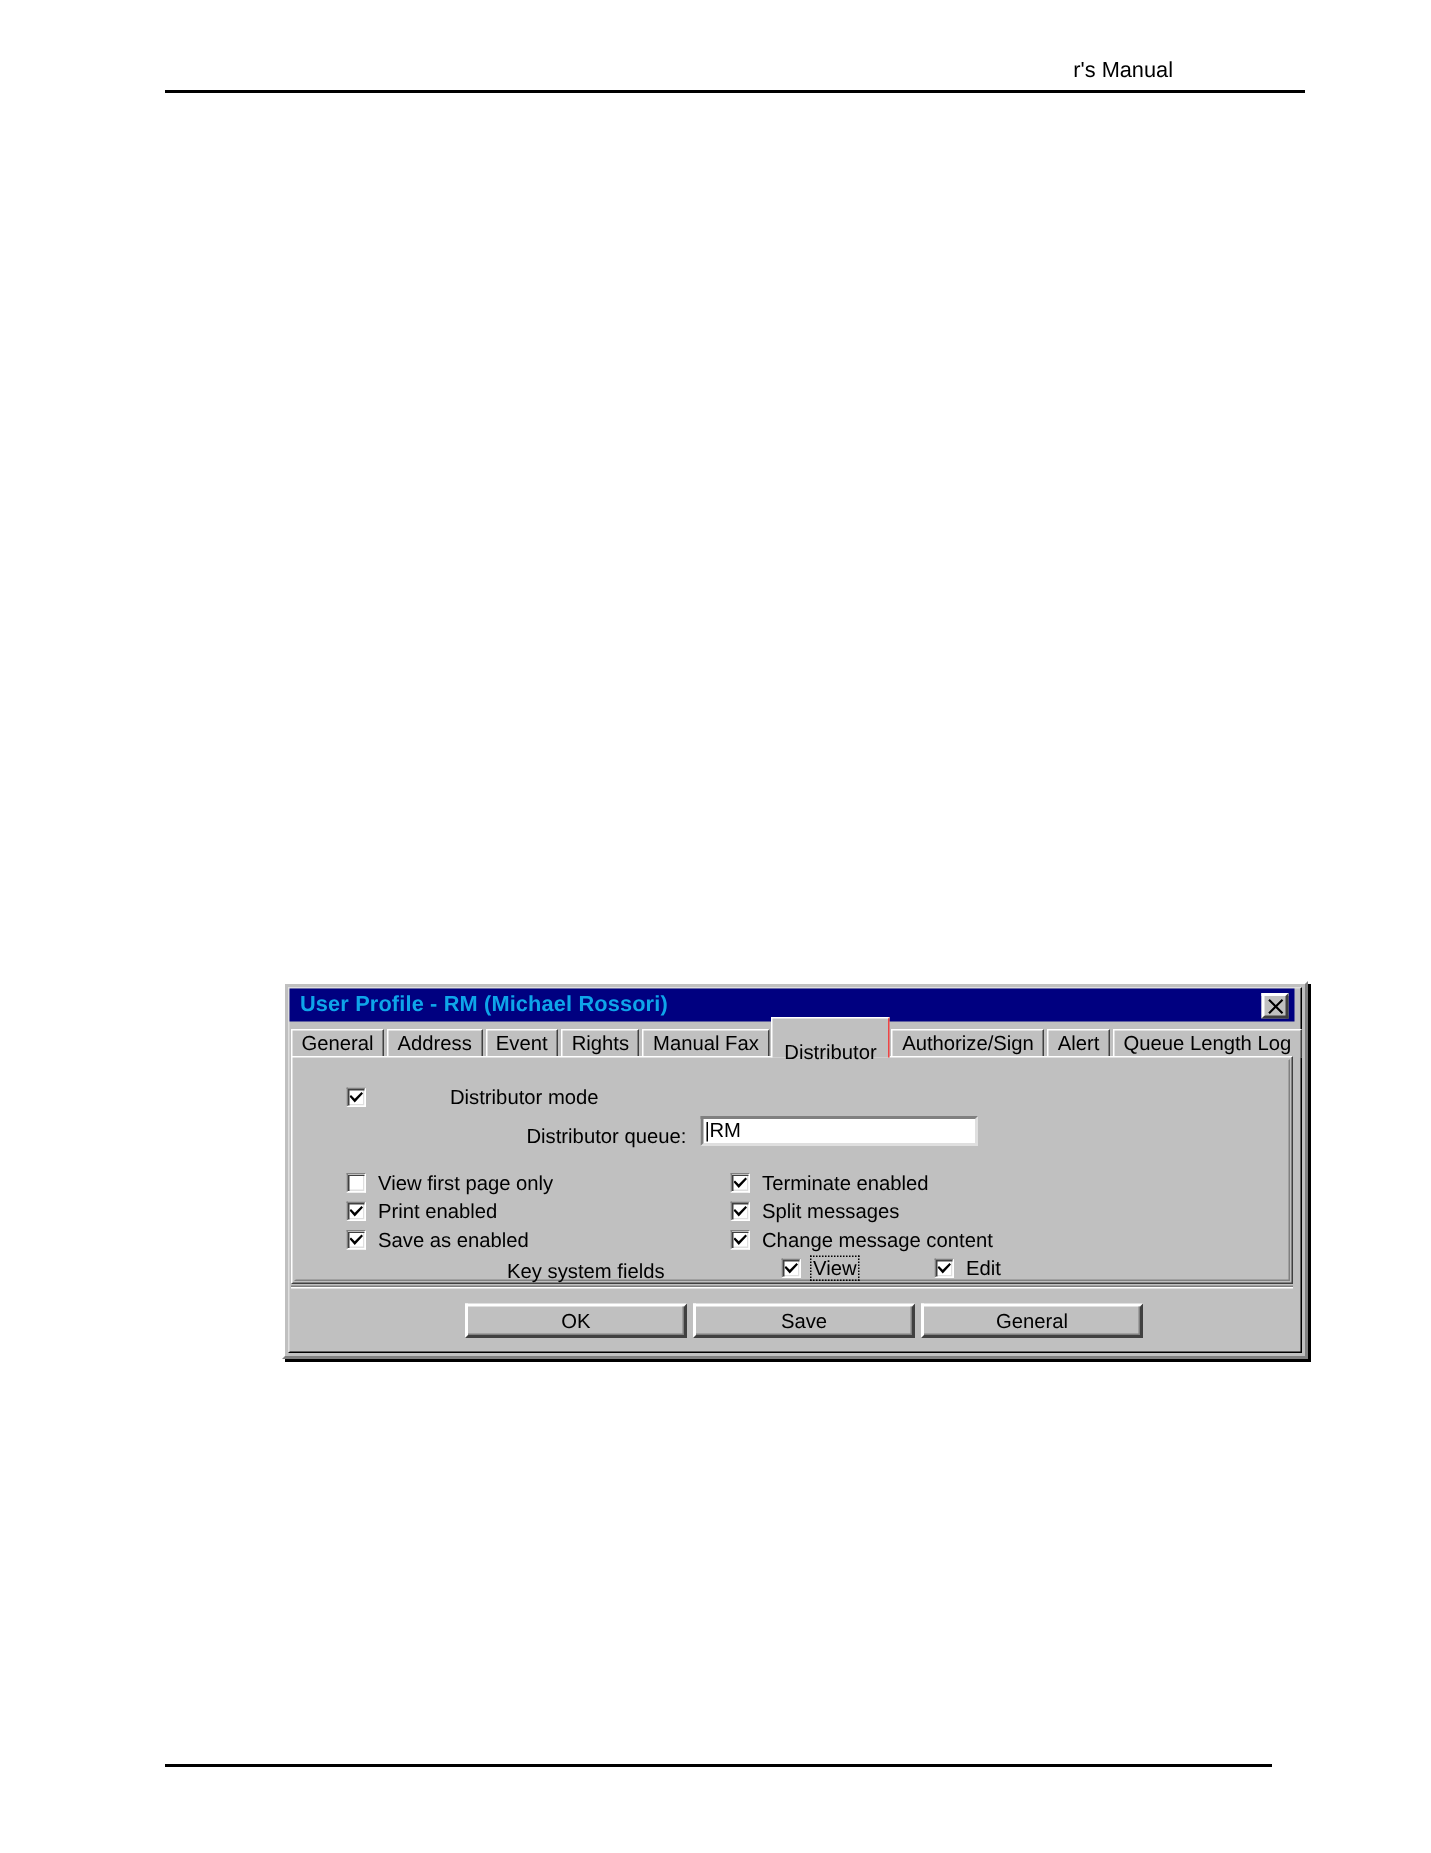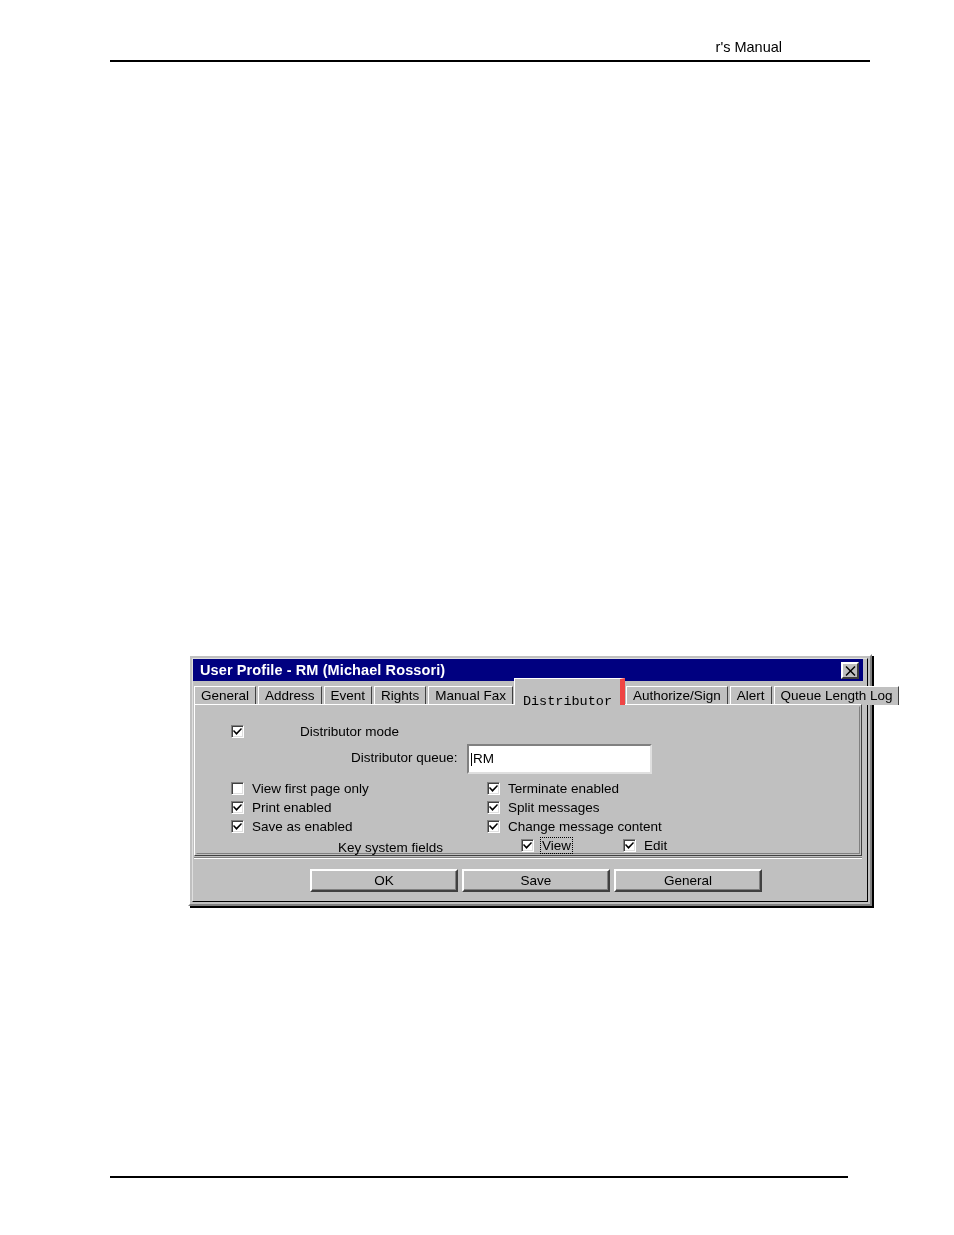--- a/index.html
+++ b/index.html
@@ -81,21 +81,21 @@
     position: absolute;
     left: 3px;
     top: 3px;
     width: 670px;
     height: 22px;
     background: #000080;
     display: flex;
     align-items: center;
   }
   .titlebar-text {
-    color: #ffffff;
+    color: #0ea5e9;
     font-size: 14.5px;
     font-weight: bold;
     margin-left: 7px;
     letter-spacing: 0.1px;
     white-space: nowrap;
   }
   .titlebar-spacer { flex: 1 1 auto; }
   .close-button {
     width: 18px;
     height: 17px;
@@ -135,24 +135,23 @@
     white-space: nowrap;
     color: #000000;
   }
   .tab.active {
     height: 21px;
     margin: 0 1px 0 -1px;
     padding: 13px 8px;
     line-height: 20px;
     border-top: 1px solid #ffffff;
     border-left: 1px solid #ffffff;
-    border-right: 5px solid #ef4444;
+    border-right: 1px solid #ef4444;
     z-index: 3;
     position: relative;
-    font-family: Liberation Mono, monospace;
   }
 
   
   .tabpage {
     position: absolute;
     left: 4px;
     top: 48px;
     width: 668px;
     height: 152px;
     background: #c0c0c0;
@@ -322,21 +321,21 @@
     <div class="cb-row" style="left:36px; top:19px;gap:48px;">
       <span class="cbox">
         <svg width="9" height="9" viewBox="0 0 9 9">
             <path d="M0 4 L1 3 L3.5 5.5 L8 1 L9 2 L3.5 8 Z" fill="#000000"></path>
           </svg>
       </span>
       <span class="cb-label">Distributor mode</span>
     </div>
 
     <div class="static-label" style="left:156px; top:45px;">Distributor queue:</div>
-    <div class="textfield" style="left:272px; top:39px; width:185px; height:30px;">
+    <div class="textfield" style="left:272px; top:39px; width:185px; height:20px;">
       <span class="caret"></span>
         <span>RM</span>
     </div>
 
     <div class="cb-row" style="left:36px; top:76px;">
       <span class="cbox unchecked">
         
       </span>
       <span class="cb-label">View first page only</span>
     </div>

